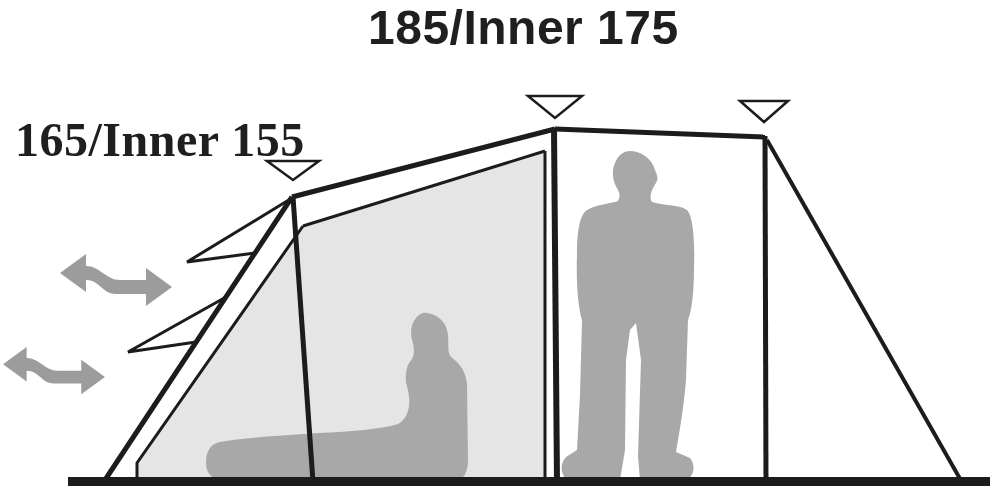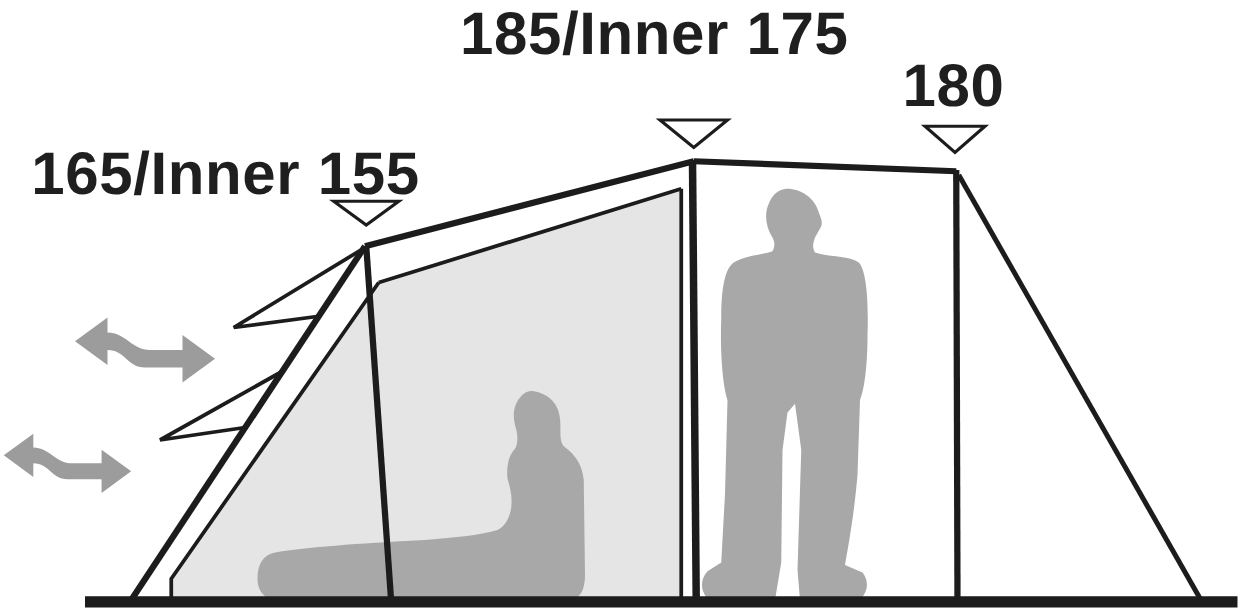--- a/index.html
+++ b/index.html
@@ -14,21 +14,21 @@
   .dim-label{
     position:absolute;
     font-weight:700;
     font-size:48px;
     line-height:1;
     letter-spacing:0.5px;
     color:#1f1f1f;
     white-space:nowrap;
     user-select:none;
   }
-  .lbl-left  {left:25px;  top:116px;}
+  .lbl-left  {left:15px;  top:116px;font-family:Liberation Serif, serif;}
   .lbl-mid   {left:368px; top:4px;}
   .lbl-right {left:722px; top:46px;}
   .ln{fill:none;stroke:#1c1c1c;}
   .w5{stroke-width:5;}
   .w6{stroke-width:6;}
   .w4{stroke-width:4;}
   .w3{stroke-width:3;}
   .marker{stroke:#1c1c1c;stroke-width:2.5;stroke-linejoin:miter;}
 </style>
 </head>
@@ -110,14 +110,13 @@
 
     <rect x="68" y="477" width="922" height="9" fill="#1c1c1c"></rect>
 
     <polygon class="marker" points="267,161 319,161 293,180" fill="#ffffff"></polygon>
     <polygon class="marker" points="528,96 582,96 555,118" fill="#ffffff"></polygon>
     <polygon class="marker" points="740,101 788,101 764,122" fill="#ffffff"></polygon>
   </svg>
 
   <div class="dim-label lbl-left">165/Inner 155</div>
   <div class="dim-label lbl-mid">185/Inner 175</div>
-  <div class="dim-label lbl-right">180</div>
 </div>
 
 </body></html>

